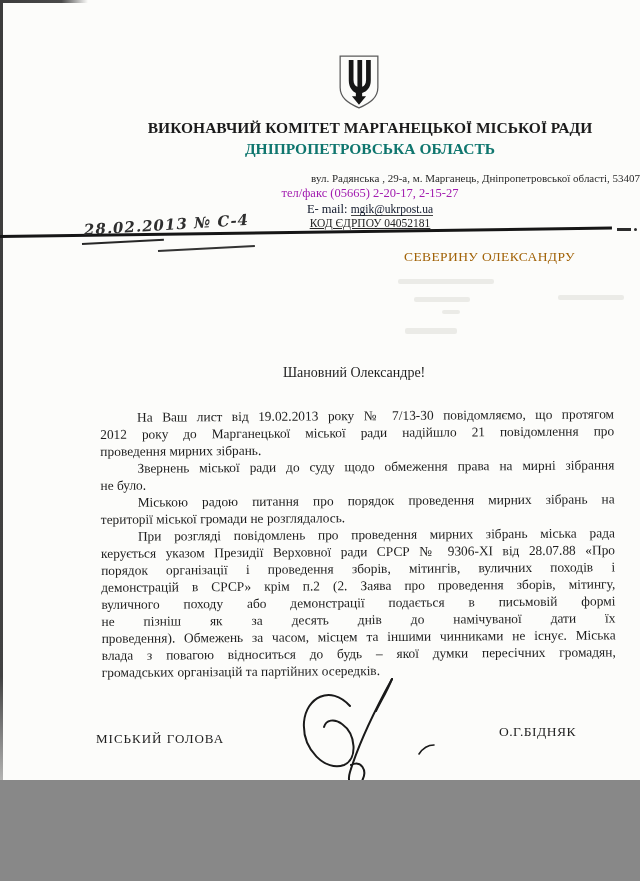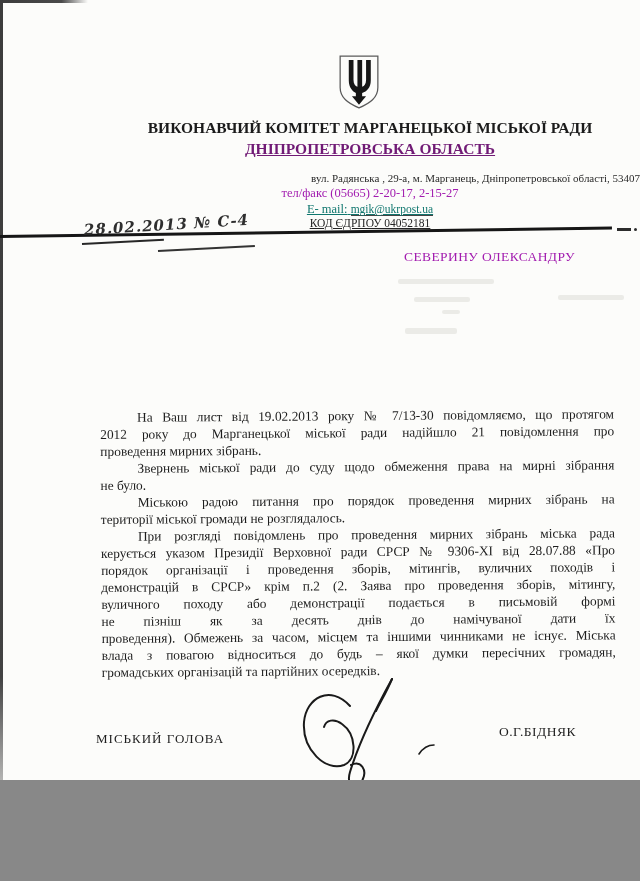--- a/index.html
+++ b/index.html
@@ -13,41 +13,41 @@
     background:linear-gradient(to bottom,#3c3c3c 0%,#424242 80%,rgba(70,70,70,0) 100%);}
   .edge-top{position:absolute;left:0;top:0;width:88px;height:3px;
     background:linear-gradient(to right,#3c3c3c 0%,#4a4a4a 70%,rgba(80,80,80,0) 100%);}
   .edge-bottom{position:absolute;left:18px;top:868px;width:600px;height:4px;
     transform:rotate(-0.25deg);transform-origin:0 50%;
     background:linear-gradient(to right,#2f2f2f 0%,#303030 48%,#6e6e6e 62%,#9a9a9a 78%,rgba(170,170,170,0) 96%);}
   
   .header{position:absolute;left:100px;top:0;width:540px;text-align:center;}
   .emblem{position:absolute;left:237px;top:53px;width:44px;height:58px;}
   .title1{position:absolute;left:0;top:119px;width:540px;font-weight:bold;font-size:15.5px;color:#1b1b1b;}
-  .title2{position:absolute;left:0;top:140px;width:540px;font-weight:bold;font-size:15.5px;color:#701a75;text-decoration:underline;}
+  .title2{position:absolute;left:0;top:140px;width:540px;font-weight:bold;font-size:15.5px;color:#0f766e;}
   .addr{position:absolute;left:0;top:172px;width:540px;font-size:11px;color:#2a2a2a;text-align:right;}
   .phone{position:absolute;left:0;top:186px;width:540px;font-size:12.5px;color:#a21caf;}
-  .email{position:absolute;left:0;top:202px;width:540px;font-size:12.5px;color:#0f766e;text-decoration:underline;}
+  .email{position:absolute;left:0;top:202px;width:540px;font-size:12.5px;color:#0f172a;}
   .email .addr-link{font-size:11.5px;border-bottom:1px solid #444;}
   .edrpou{position:absolute;left:0;top:217px;width:540px;font-size:11.5px;color:#242424;text-decoration:underline;}
   
   .rule{position:absolute;left:0;top:235px;width:612px;height:3px;background:#161616;
     transform:rotate(-0.8deg);transform-origin:0 50%;}
   .rule-dash{position:absolute;left:617px;top:228px;width:14px;height:2.5px;background:#2c2c2c;}
   .rule-dot{position:absolute;left:634px;top:228px;width:3px;height:3px;background:#2c2c2c;border-radius:50%;}
   .hand-ref{position:absolute;left:84px;top:221px;width:190px;
     font-family:"DejaVu Serif",serif;font-style:italic;font-weight:bold;
     font-size:15px;letter-spacing:1px;color:#2e2e2e;
     transform:rotate(-3.5deg);transform-origin:0 50%;white-space:nowrap;}
   .ref-u1{position:absolute;left:82px;top:243px;width:82px;height:2px;background:#272727;
     transform:rotate(-3deg);transform-origin:0 50%;}
   .ref-u2{position:absolute;left:158px;top:250px;width:97px;height:2px;background:#333;
     transform:rotate(-3deg);transform-origin:0 50%;}
   
-  .addressee{position:absolute;left:404px;top:249px;font-size:13.5px;letter-spacing:.4px;color:#a21caf;white-space:nowrap;}
+  .addressee{position:absolute;left:404px;top:249px;font-size:13.5px;letter-spacing:.4px;color:#a16207;white-space:nowrap;}
   .smudge{position:absolute;background:#ebebe7;border-radius:2px;filter:blur(.6px);}
   .sm1{left:398px;top:279px;width:96px;height:5px;}
   .sm2{left:414px;top:297px;width:56px;height:5px;}
   .sm3{left:558px;top:295px;width:66px;height:5px;}
   .sm4{left:442px;top:310px;width:18px;height:4px;}
   .sm5{left:405px;top:328px;width:52px;height:6px;}
   
   .salutation{position:absolute;left:283px;top:365px;font-size:14px;color:#1e1e1e;white-space:nowrap;}
   .body-block{position:absolute;left:100px;top:409px;width:514px;
     font-size:13.4px;line-height:17px;color:#1d1d1d;
@@ -94,20 +94,21 @@
   <div class="ref-u1"></div>
   <div class="ref-u2"></div>
 
   <div class="addressee">СЕВЕРИНУ ОЛЕКСАНДРУ</div>
   <div class="smudge sm1"></div>
   <div class="smudge sm2"></div>
   <div class="smudge sm3"></div>
   <div class="smudge sm4"></div>
   <div class="smudge sm5"></div>
 
+  <div class="salutation">Шановний Олександре!</div>
 
   <div class="body-block">
     <div>
       <div class="bl first">На Ваш лист від 19.02.2013 року № 7/13-30 повідомляємо, що протягом</div>
       <div class="bl">2012 року  до Марганецької міської ради надійшло 21 повідомлення  про</div>
       <div class="bl last">проведення мирних зібрань.</div>
     </div>
     <div>
       <div class="bl first">Звернень міської ради до суду щодо обмеження права на мирні зібрання</div>
       <div class="bl last">не було.</div>

